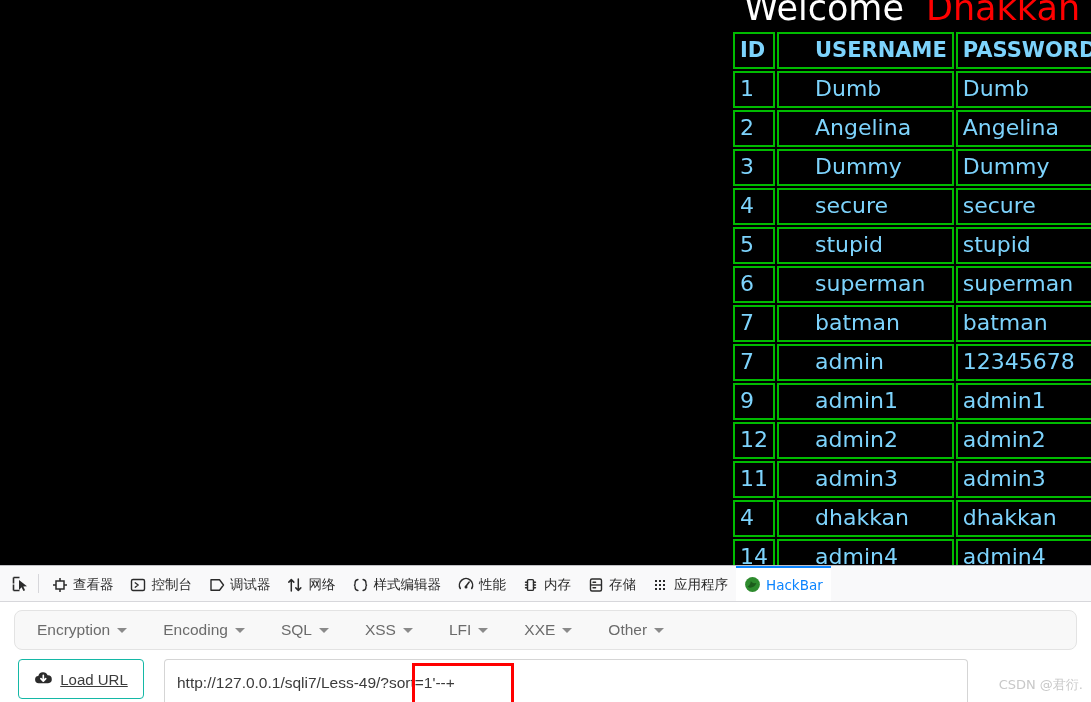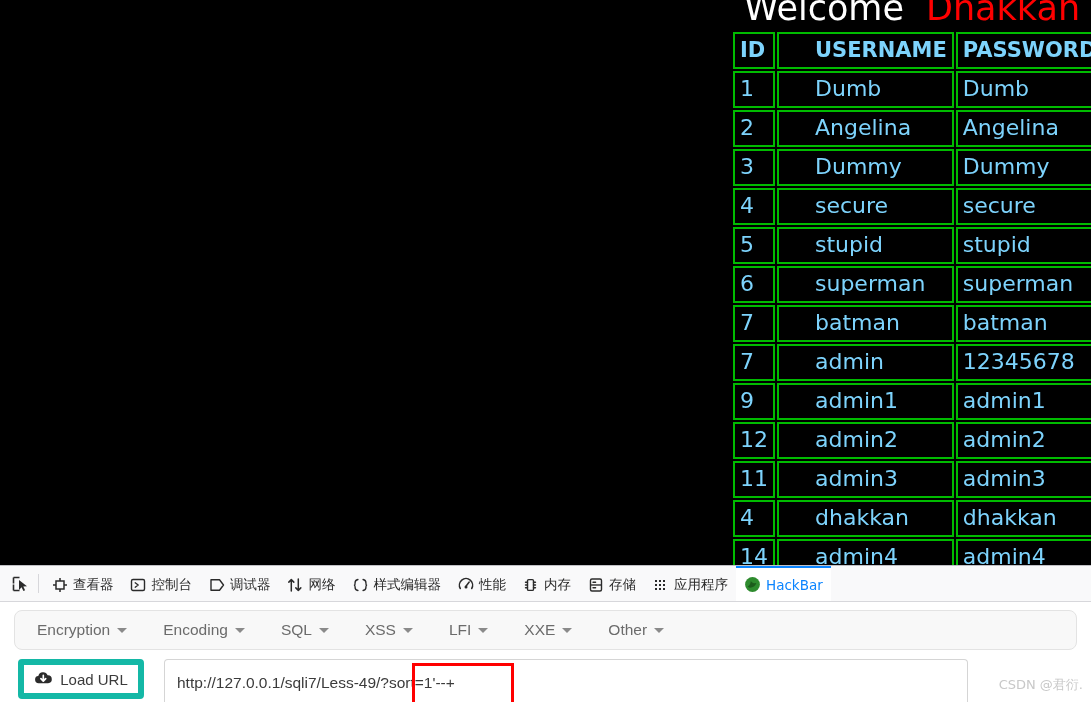--- a/index.html
+++ b/index.html
@@ -154,29 +154,30 @@
   #hackbar-row {
     position: absolute;
     left: 18px; top: 57px;
     right: 0;
     display: flex;
     align-items: flex-start;
     gap: 20px;
   }
   #load-url-button {
     width: 126px; height: 40px;
-    border: 6px solid #14b8a6;
+    border: 1px solid #14b8a6;
     border-radius: 4px;
     background: #ffffff;
     display: flex;
     align-items: center;
     justify-content: center;
     gap: 7px;
     font-size: 15px;
     color: #3b3b3b;
+    text-decoration: underline;
   }
   #url-input-wrap {
     position: relative;
     flex: 0 0 804px;
     height: 46px;
   }
   #url-input {
     width: 804px;
     height: 46px;
     border: 1px solid #d5d5d5;

